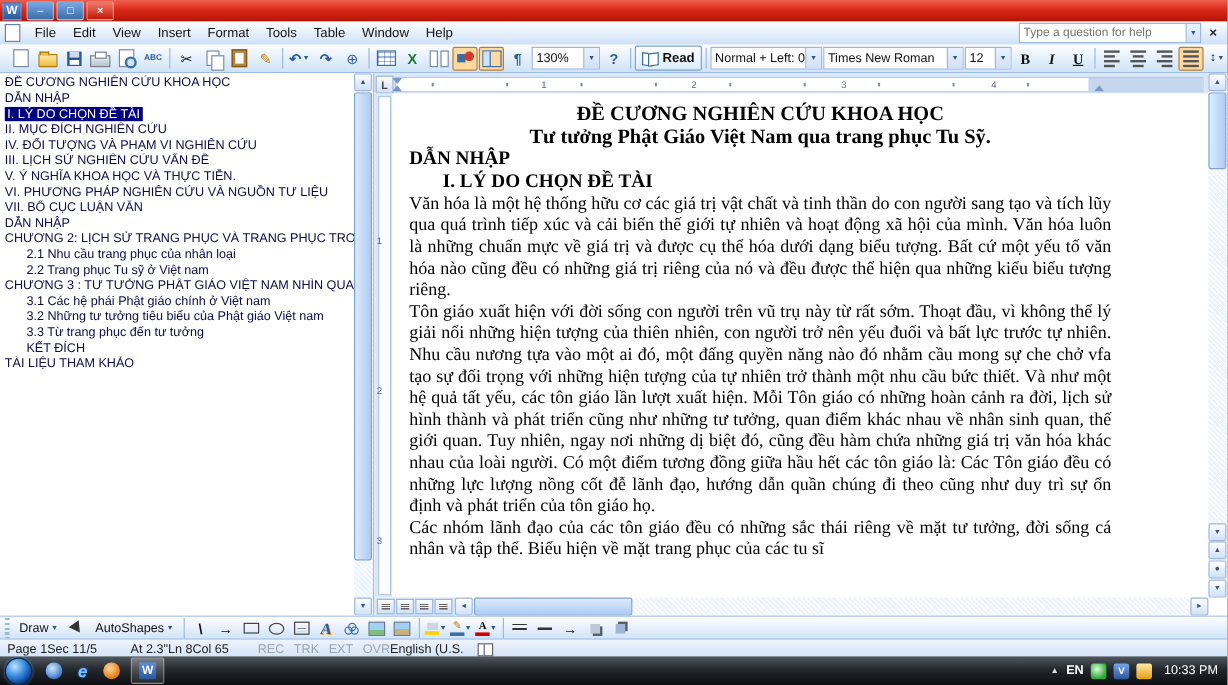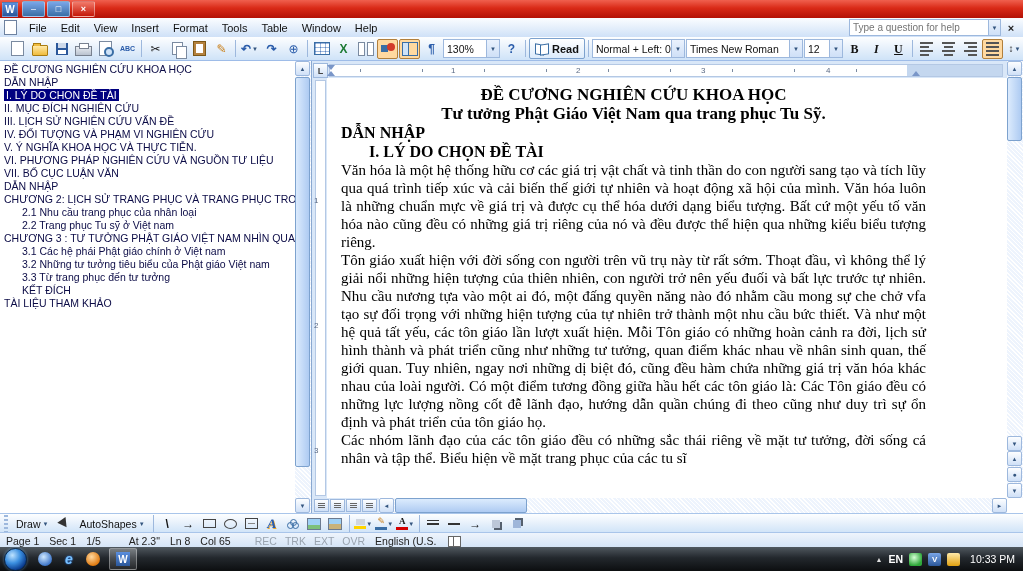--- a/index.html
+++ b/index.html
@@ -179,21 +179,21 @@
   .redbar{width:12px;height:3px;background:#d40000;margin-top:1px;}
   .lstyle{width:12px;height:8px;background:repeating-linear-gradient(180deg,#333 0 1px,transparent 1px 3px,#333 3px 5px,transparent 5px 8px);}
   .dstyle{width:12px;border-top:2px dashed #333;}
   .shadow-ic{width:8px;height:8px;background:#bcc7d8;box-shadow:2px 2px 0 #55606e;}
   .cube{width:8px;height:8px;background:#9fb6d9;box-shadow:2px -2px 0 #55606e;}
 
   
   .statusbar{position:absolute;top:532px;left:0;right:0;height:15px;
     background:linear-gradient(180deg,#eef4fc,#d3e3f6);border-top:1px solid #a9c5ea;
     display:flex;align-items:center;font-size:10.5px;color:#222;}
-  .sb{margin-left:10px;white-space:nowrap;}
+  .sb{margin-left:0;white-space:nowrap;}
   .sb.first{margin-left:6px;}
   .sb.dim{color:#9aa4b0;margin-left:8px;}
   .spell-book{width:13px;height:9px;position:relative;margin-left:12px;}
   .spell-book::before,.spell-book::after{content:"";position:absolute;top:0;width:6px;height:9px;background:#fff;border:1px solid #666;}
   .spell-book::before{left:0;} .spell-book::after{right:0;}
 
   
   .taskbar{position:absolute;top:547px;left:0;right:0;height:24px;
     background:linear-gradient(180deg,#50585f 0%,#23282d 45%,#0c0e10 100%);
     display:flex;align-items:center;color:#fff;}
@@ -393,22 +393,22 @@
   </div>
 
   <div class="content">
 
     <div class="map-pane">
       <div class="map-list">
         <div class="map-item"><span>ĐỀ CƯƠNG NGHIÊN CỨU KHOA HỌC</span></div>
         <div class="map-item"><span>DẪN NHẬP</span></div>
         <div class="map-item sel"><span>I. LÝ DO CHỌN ĐỀ TÀI</span></div>
         <div class="map-item"><span>II. MỤC ĐÍCH NGHIÊN CỨU</span></div>
+        <div class="map-item"><span>IV. ĐỐI TƯỢNG VÀ PHẠM VI NGHIÊN CỨU</span></div>
         <div class="map-item"><span>III. LỊCH SỬ NGHIÊN CỨU VẤN ĐỀ</span></div>
-        <div class="map-item"><span>IV. ĐỐI TƯỢNG VÀ PHẠM VI NGHIÊN CỨU</span></div>
         <div class="map-item"><span>V. Ý NGHĨA KHOA HỌC VÀ THỰC TIỄN.</span></div>
         <div class="map-item"><span>VI. PHƯƠNG PHÁP NGHIÊN CỨU VÀ NGUỒN TƯ LIỆU</span></div>
         <div class="map-item"><span>VII. BỐ CỤC LUẬN VĂN</span></div>
         <div class="map-item"><span>DẪN NHẬP</span></div>
         <div class="map-item"><span>CHƯƠNG 2: LỊCH SỬ TRANG PHỤC VÀ TRANG PHỤC TRONG P</span></div>
         <div class="map-item ind"><span>2.1 Nhu cầu trang phục của nhân loại</span></div>
         <div class="map-item ind"><span>2.2 Trang phục Tu sỹ ở Việt nam</span></div>
         <div class="map-item"><span>CHƯƠNG 3 : TƯ TƯỞNG PHẬT GIÁO VIỆT NAM  NHÌN QUA T</span></div>
         <div class="map-item ind"><span>3.1 Các hệ phái Phật giáo chính ở Việt nam</span></div>
         <div class="map-item ind"><span>3.2 Những tư tưởng tiêu biểu của Phật giáo Việt nam</span></div>

